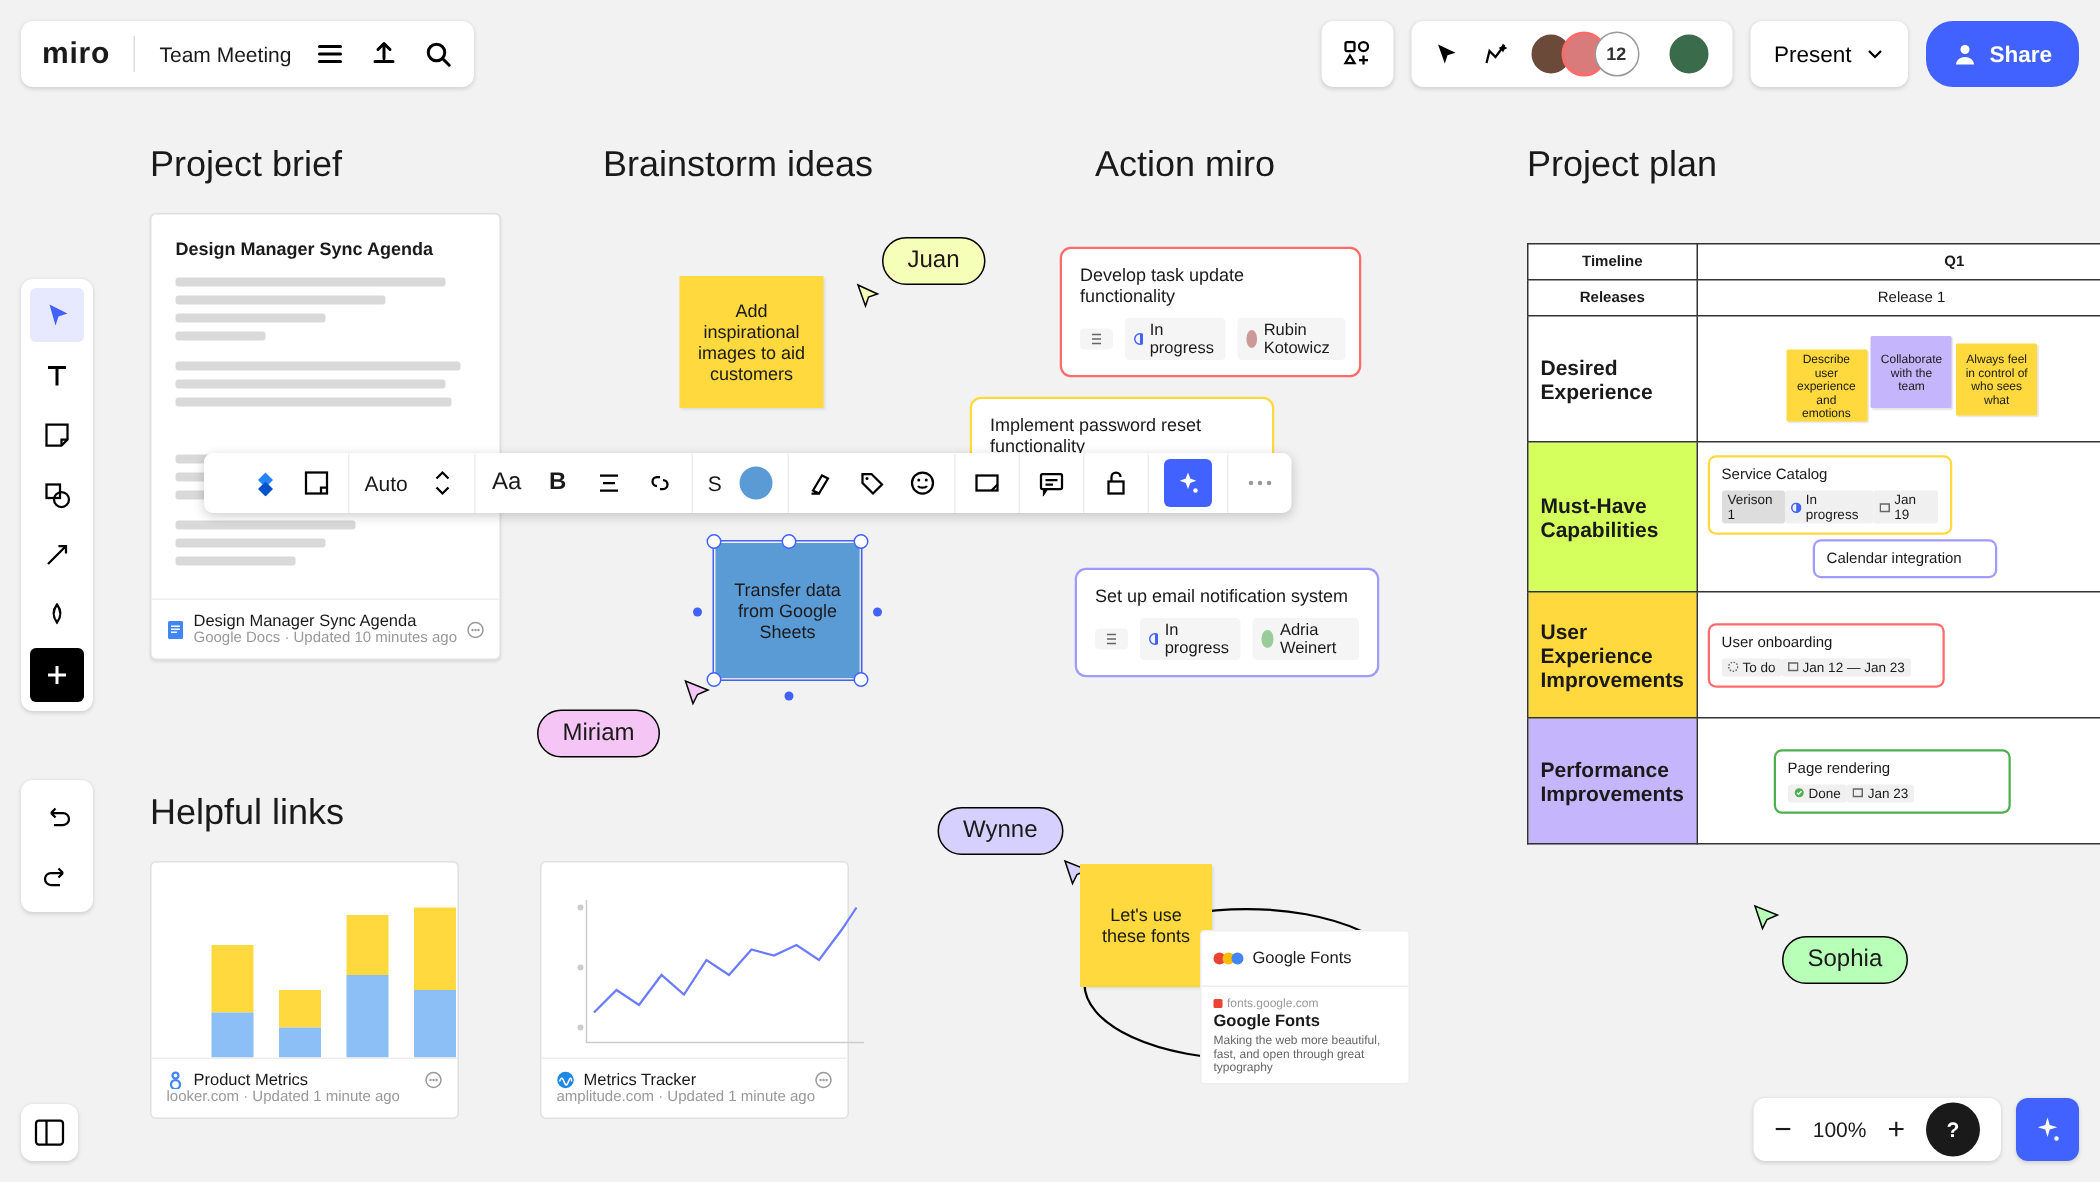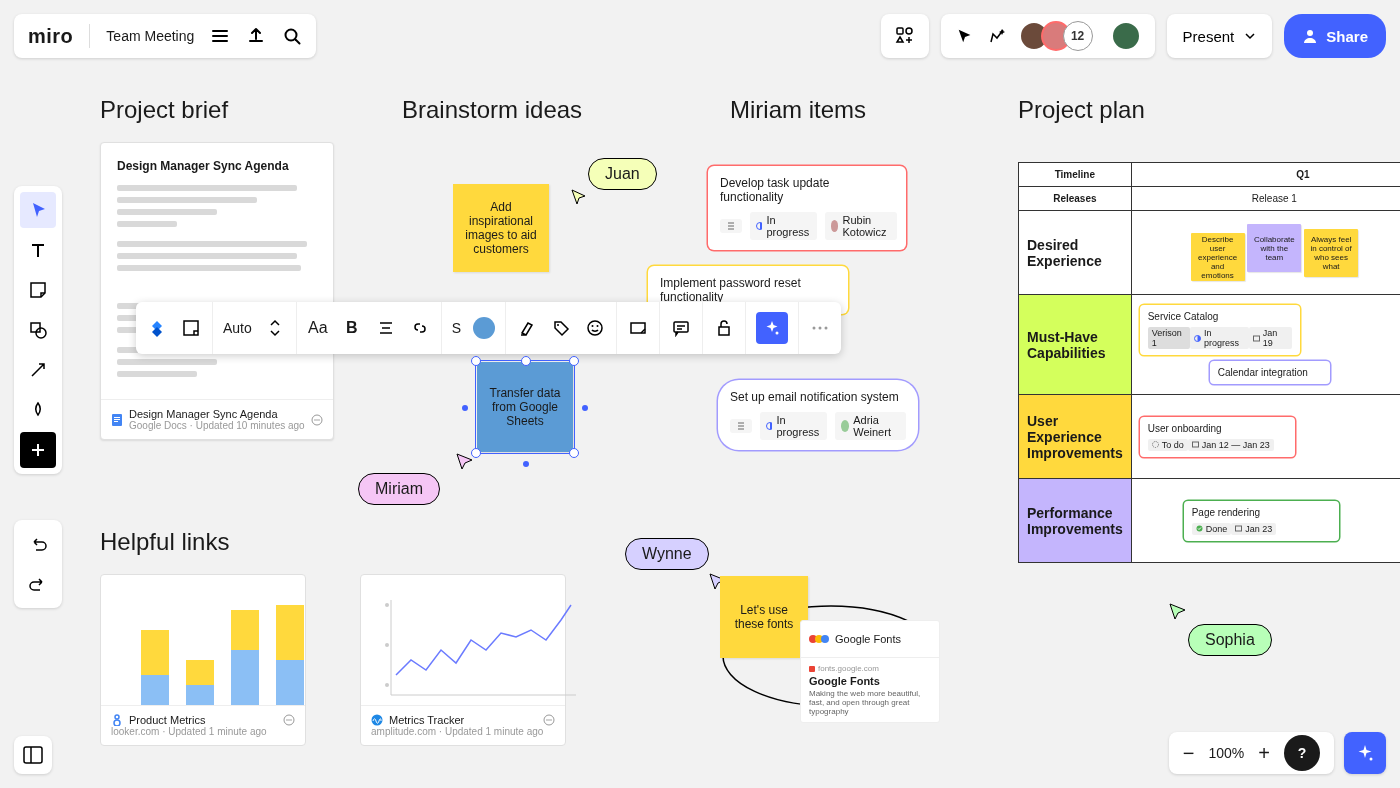--- a/index.html
+++ b/index.html
@@ -67,31 +67,31 @@
 .doc-footer .name { font-weight:500; }
 
 .sticky { position:absolute; padding:12px; text-align:center; font-size:12px; display:flex; align-items:center; justify-content:center; box-shadow: 1px 1px 2px rgba(0,0,0,0.1); }
 
 .cursor-label { position:absolute; padding:6px 16px; border-radius:18px; font-size:16px; border:1.5px solid #000; }
 .cursor-pointer { position:absolute; }
 
 .action-card { position:absolute; background:#fff; border-radius:6px; padding:10px 12px; font-size:12px; box-shadow: 0 0 0 1.5px rgba(0,0,0,0.05); }
 .action-card.red { box-shadow: 0 0 0 1.5px #ff6b6b; }
 .action-card.yellow { box-shadow: 0 0 0 1.5px #ffd93d; }
-.action-card.purple { box-shadow: 0 0 0 1.5px #a29bfe; border-radius: 21px; }
+.action-card.purple { box-shadow: 0 0 0 1.5px #a29bfe; }
 .action-meta { display:flex; align-items:center; gap:8px; margin-top:8px; font-size:11px; }
 .badge { display:flex; align-items:center; gap:4px; padding:2px 6px; border-radius:3px; background:#f5f5f5; }
 
 .sel-box { position:absolute; border:1.5px solid #4262ff; }
 .sel-handle { position:absolute; width:10px; height:10px; background:#fff; border:1.5px solid #4262ff; border-radius:50%; }
 .sel-dot { position:absolute; width:6px; height:6px; background:#4262ff; border-radius:50%; }
 
 .ctx-toolbar {
   position:absolute; background:#fff; border-radius:6px; box-shadow:0 2px 8px rgba(0,0,0,0.2);
-  display:flex; align-items:center; height:52px;
+  display:flex; align-items:center; height:40px;padding-left:20px;
 }
 .ctx-group { display:flex; align-items:center; height:100%; padding:0 10px; gap:12px; }
 .ctx-div { width:1px; height:100%; background:#eee; }
 .ctx-item { display:flex; align-items:center; justify-content:center; min-width:22px; height:22px; cursor:pointer; }
 .ctx-ai { background:#4262ff; border-radius:4px; width:32px; height:32px; display:flex; align-items:center; justify-content:center; }
 
 .plan-table { position:absolute; background:#fff; border-collapse:collapse; font-size:10px; }
 .plan-table th, .plan-table td { border:1.5px solid #333; padding:6px 8px; vertical-align:middle; }
 .plan-table th { font-weight:600; }
 .row-label { font-weight:600; font-size:14px; }
@@ -232,21 +232,21 @@
 </div>
 <div class="collapse-panel">
   <svg width="22" height="22" viewBox="0 0 22 22">
       <rect x="2" y="3" width="18" height="16" rx="2" fill="none" stroke="#000" stroke-width="1.5"></rect>
       <path d="M9 3v16" stroke="#000" stroke-width="1.5"></path>
     </svg>
 </div>
 
 <div class="section-title" style="left:100px; top:96px">Project brief</div>
 <div class="section-title" style="left:402px; top:96px">Brainstorm ideas</div>
-<div class="section-title" style="left:730px; top:96px">Miriam items</div>
+<div class="section-title" style="left:730px; top:96px">Action miro</div>
 <div class="section-title" style="left:1018px; top:96px">Project plan</div>
 <div class="section-title" style="left:100px; top:528px">Helpful links</div>
 
 <div class="doc-card" style="left:100px; top:142px; width:234px;">
   <div class="doc-body">
     <div class="doc-title">Design Manager Sync Agenda</div>
     <div class="doc-line" style="width:90%"></div>
     <div class="doc-line" style="width:70%"></div>
     <div class="doc-line" style="width:50%"></div>
     <div class="doc-line" style="width:30%"></div>

